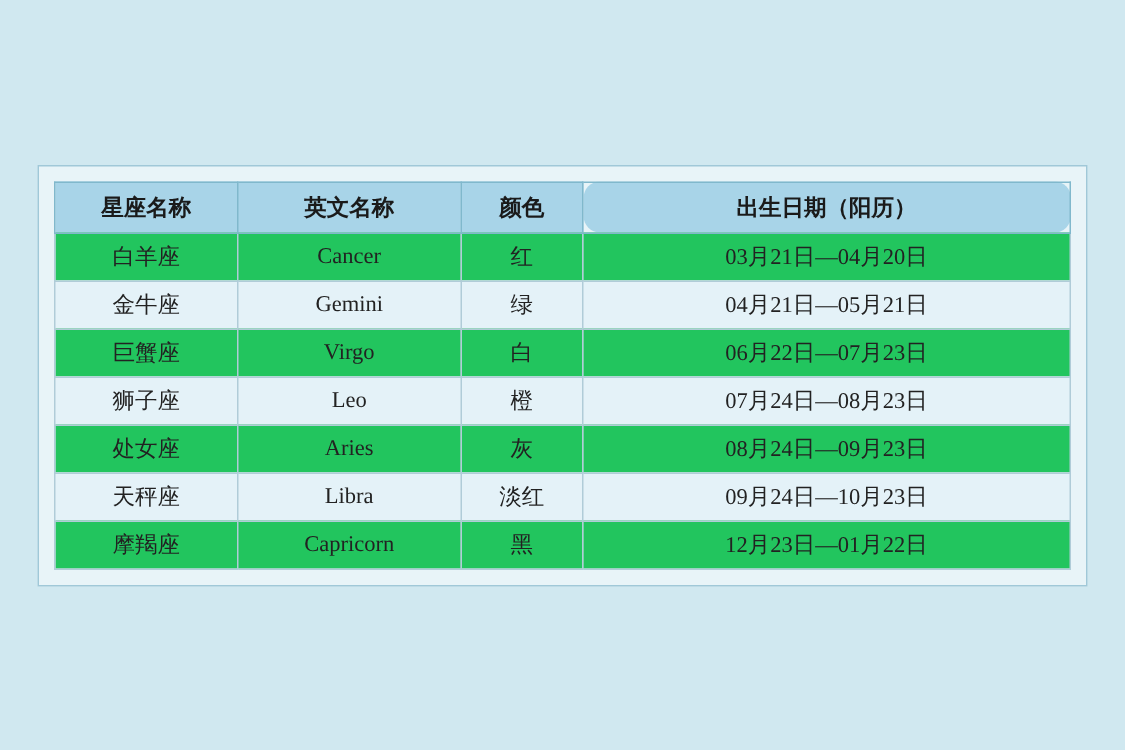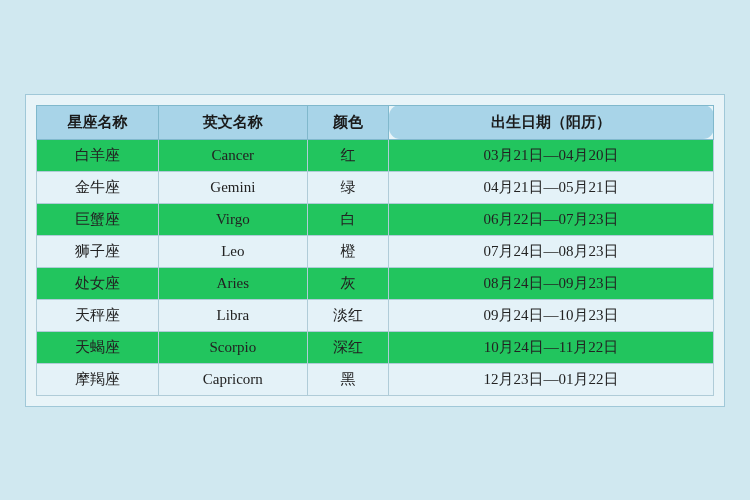--- a/index.html
+++ b/index.html
@@ -107,26 +107,20 @@
           <td>灰</td>
           <td>08月24日—09月23日</td>
         </tr>
         <tr>
           <td>天秤座</td>
           <td>Libra</td>
           <td>淡红</td>
           <td>09月24日—10月23日</td>
         </tr>
         <tr>
-          <td>天蝎座</td>
-          <td>Scorpio</td>
-          <td>深红</td>
-          <td>10月24日—11月22日</td>
-        </tr>
-        <tr>
           <td>摩羯座</td>
           <td>Capricorn</td>
           <td>黑</td>
           <td>12月23日—01月22日</td>
         </tr>
       </tbody>
   </table>
 </div>
 
 </body></html>

